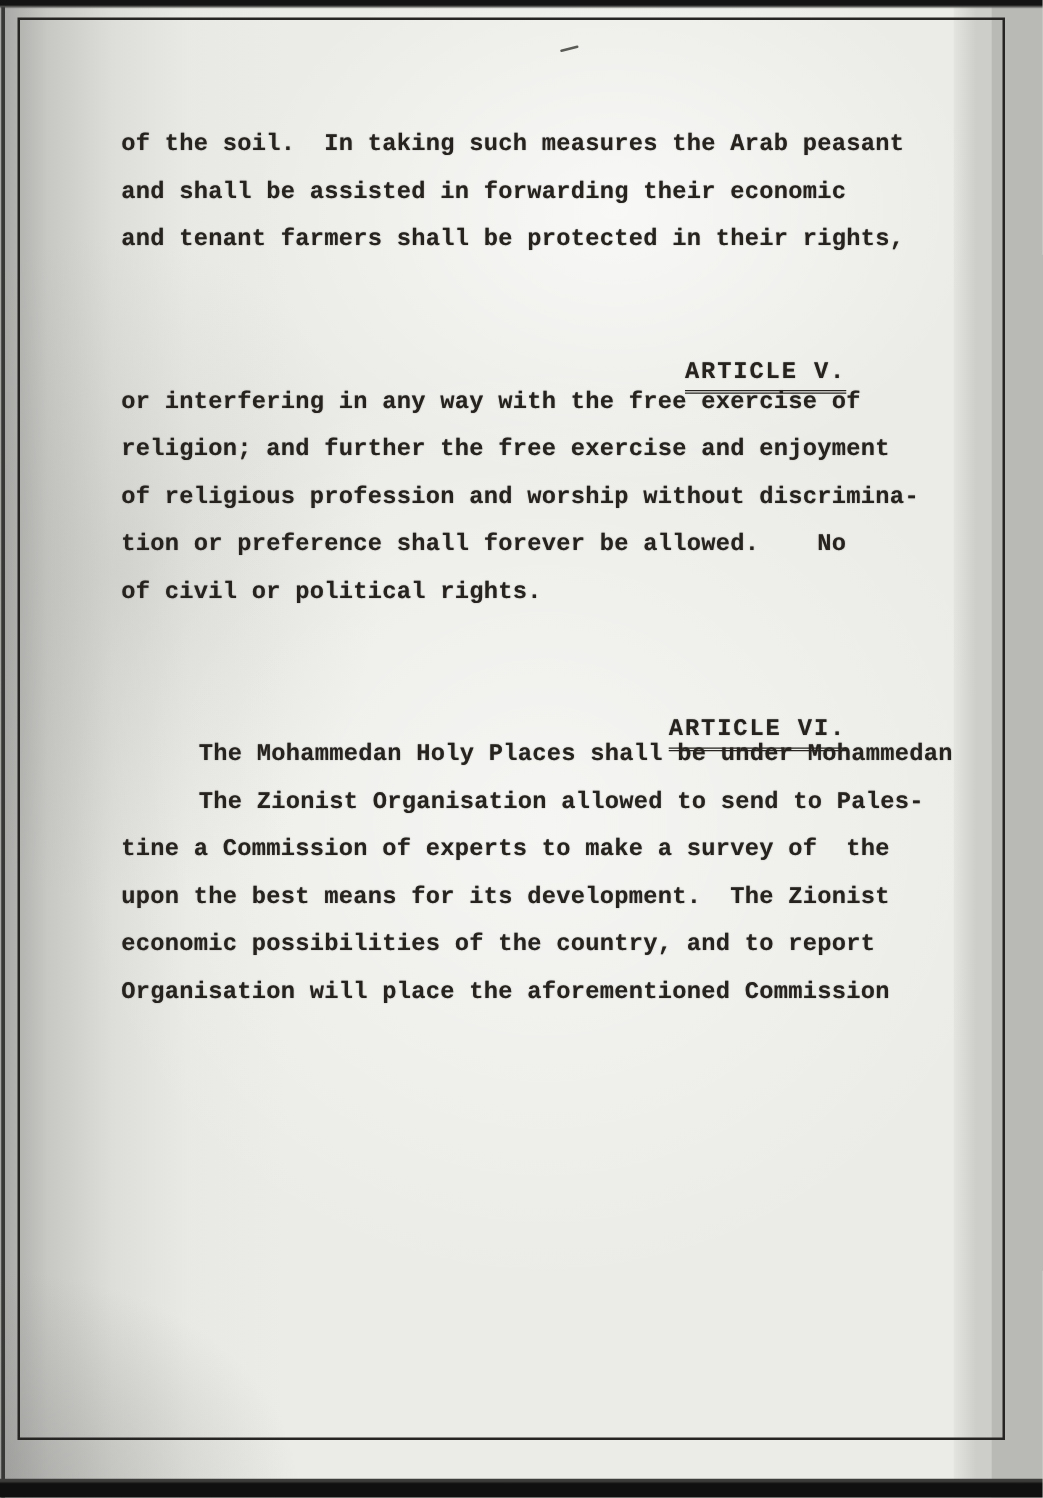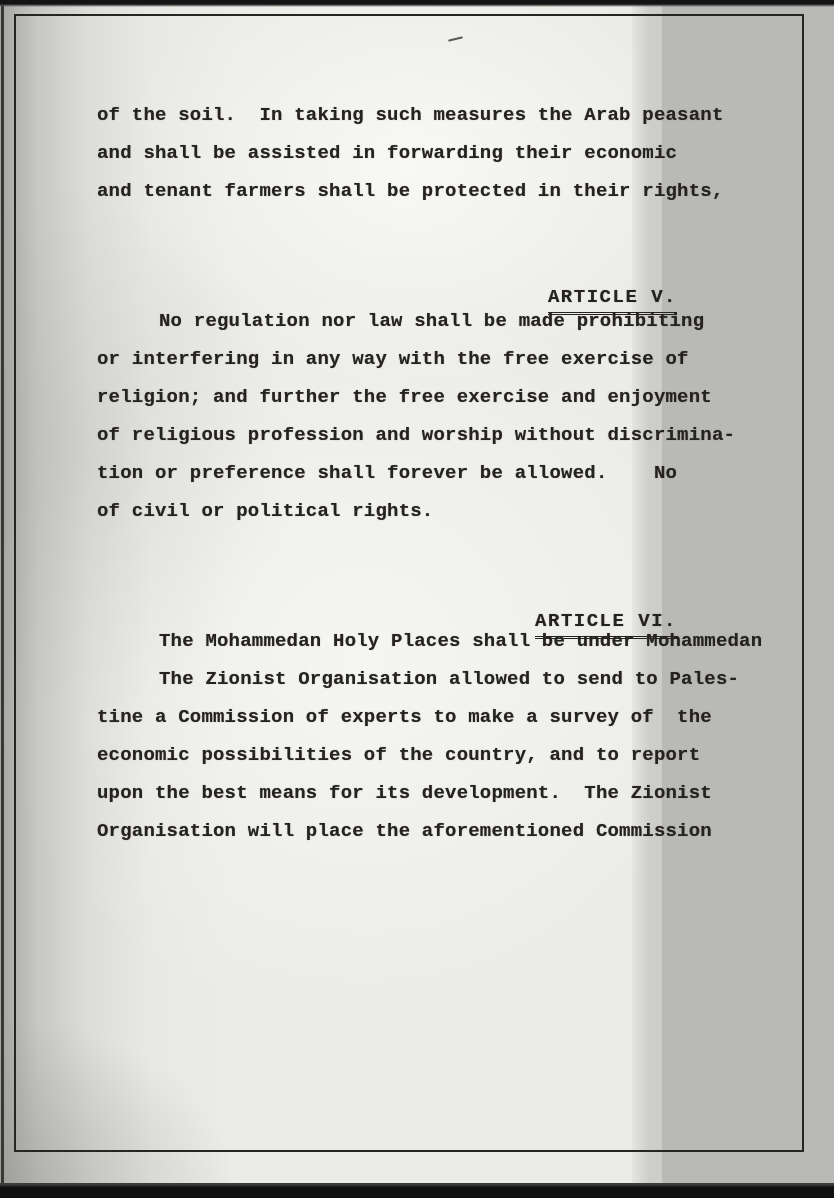--- a/index.html
+++ b/index.html
@@ -7,21 +7,21 @@
     padding: 0;
     width: 834px;
     height: 1198px;
     overflow: hidden;
     background: #b9b9b6;
     font-family: "Liberation Mono", "DejaVu Sans Mono", monospace;
   }
   .scan {
     position: absolute;
     inset: 0;
-    width: 662px;
+    width: 793px;
     height: 1198px;
     background:
       radial-gradient(ellipse 420px 320px at 62% 14%, rgba(255,255,255,0.65), rgba(255,255,255,0) 70%),
       radial-gradient(ellipse 520px 500px at 55% 55%, rgba(255,255,255,0.5), rgba(255,255,255,0) 75%),
       radial-gradient(ellipse 300px 380px at 12% 38%, rgba(196,196,192,0.5), rgba(196,196,192,0) 70%),
       #ebebe7;
   }
   
   .shade-left {
     position: absolute;
@@ -142,39 +142,38 @@
       <span class="line" style="display:block">of the soil.  In taking such measures the Arab peasant</span>
       <span class="line" style="display:block">and shall be assisted in forwarding their economic</span>
       <span class="line" style="display:block">and tenant farmers shall be protected in their rights,</span>
     </p>
 
     <div class="heading-row mt-hv">
       <span class="u">ARTICLE V.</span>
     </div>
 
     <p>
-      <span class="line indent" style="display:block">No regulation nor law shall be made prohibiting</span>
       <span class="line" style="display:block">or interfering in any way with the free exercise of</span>
       <span class="line" style="display:block">religion; and further the free exercise and enjoyment</span>
       <span class="line" style="display:block">of religious profession and worship without discrimina-</span>
       <span class="line" style="display:block">tion or preference shall forever be allowed.    No</span>
       <span class="line" style="display:block">of civil or political rights.</span>
     </p>
 
     <div class="heading-row mt-hvi">
       <span class="u">ARTICLE VI.</span>
     </div>
 
     <p>
       <span class="line indent" style="display:block">The Mohammedan Holy Places shall be under Mohammedan</span>
     </p>
 
 
     <p>
       <span class="line indent" style="display:block">The Zionist Organisation allowed to send to Pales-</span>
       <span class="line" style="display:block">tine a Commission of experts to make a survey of  the</span>
+      <span class="line" style="display:block">upon the best means for its development.  The Zionist</span>
       <span class="line" style="display:block">economic possibilities of the country, and to report</span>
-      <span class="line" style="display:block">upon the best means for its development.  The Zionist</span>
       <span class="line" style="display:block">Organisation will place the aforementioned Commission</span>
     </p>
 
   </div>
 </div>
 
 </body></html>

